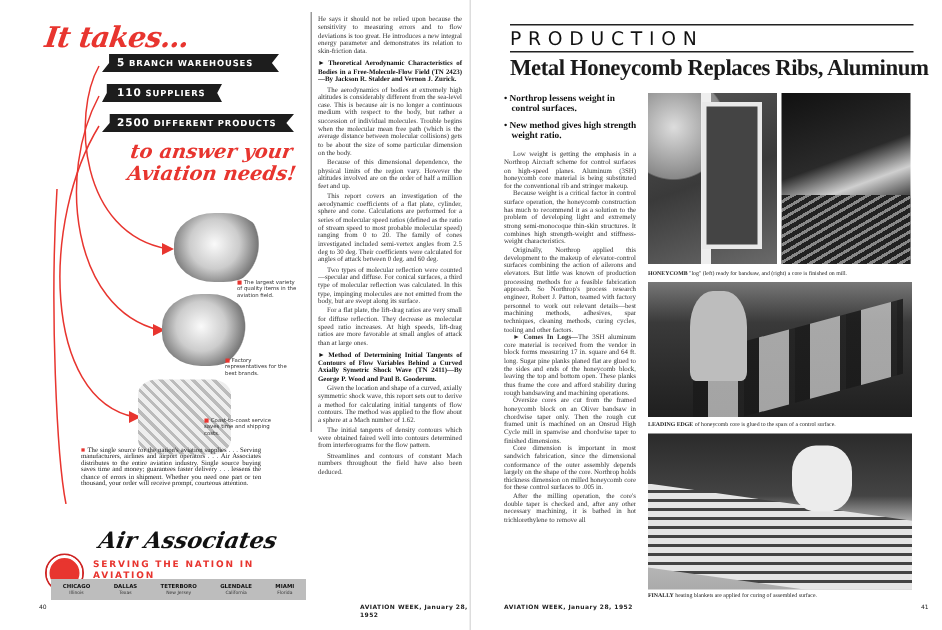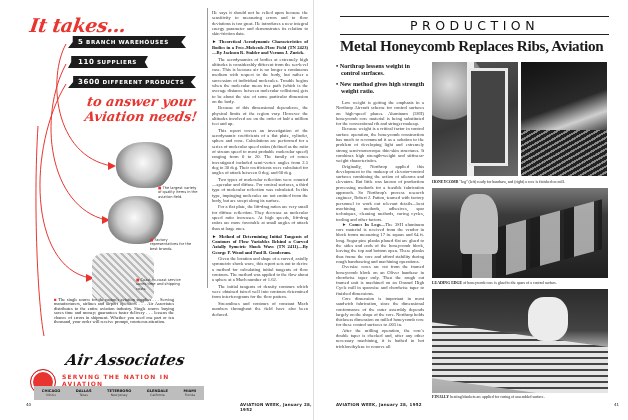--- a/index.html
+++ b/index.html
@@ -42,21 +42,21 @@
   
   .col-rule{position:absolute;left:207px;top:8px;width:1px;height:280px;background:#999;}
   .article-col{position:absolute;left:212px;top:10px;width:96px;font-size:4.6px;line-height:5.3px;text-align:justify;color:#333;}
   .article-col p{margin:0 0 1.2px 0;text-indent:6px;}
   .article-col .lead{text-indent:0;}
   .article-col .item-head{font-weight:bold;text-indent:0;margin-top:3px;color:#111;}
   .folio-bottom-left{position:absolute;left:240px;top:402px;font-family:"DejaVu Sans",sans-serif;font-weight:bold;font-size:4px;letter-spacing:0.3px;}
 
   
   .rule-top{position:absolute;left:26px;top:16px;width:269px;height:1px;background:#222;}
-  .section{position:absolute;left:26px;top:18px;width:269px;text-align:center;font-family:"DejaVu Sans",sans-serif;font-size:12.5px;letter-spacing:4.5px;color:#111;}
+  .section{position:absolute;left:26px;top:18px;width:269px;text-align:left;font-family:"DejaVu Sans",sans-serif;font-size:12.5px;letter-spacing:4.5px;color:#111;}
   .rule-mid{position:absolute;left:26px;top:34px;width:269px;height:1px;background:#222;}
   .headline{position:absolute;left:26px;top:37px;width:275px;font-family:"Liberation Serif",serif;font-weight:bold;font-size:15.2px;letter-spacing:-0.3px;color:#1a1a1a;white-space:nowrap;}
   .bullets{position:absolute;left:22px;top:62px;width:90px;}
   .bullet{font-weight:bold;font-size:6.2px;line-height:7px;margin-bottom:4px;color:#111;padding-left:5px;text-indent:-5px;}
   .right-col{position:absolute;left:22px;top:100px;width:88px;font-size:4.6px;line-height:5.3px;text-align:justify;color:#333;}
   .right-col p{margin:0;text-indent:6px;}
   .right-col .item-head{font-weight:bold;}
   .folio-bottom-right{position:absolute;left:22px;top:402px;font-family:"DejaVu Sans",sans-serif;font-weight:bold;font-size:4px;letter-spacing:0.3px;}
   .folio-right{position:absolute;left:300px;top:402px;font-size:4px;font-family:"DejaVu Sans",sans-serif;}
 
@@ -104,21 +104,21 @@
 
     <div class="banner b1">
       <span class="num">5</span>
       <span>BRANCH WAREHOUSES</span>
     </div>
     <div class="banner b2">
       <span class="num">110</span>
       <span>SUPPLIERS</span>
     </div>
     <div class="banner b3">
-      <span class="num">3600</span>
+      <span class="num">2500</span>
       <span>DIFFERENT PRODUCTS</span>
     </div>
 
     <div class="ad-tagline">to answer your Aviation needs!</div>
 
     <div class="illus i1"></div>
     <div class="illus i2"></div>
     <div class="illus i3"></div>
 
     <div class="note n1"><span class="dot">■ </span><span>The largest variety of quality items in the aviation field.</span></div>
@@ -172,21 +172,21 @@
   </div>
   <div class="folio-bottom-left">AVIATION WEEK, January 28, 1952</div>
 </div>
 
 <div class="gutter"></div>
 
 <div id="right-page" class="page">
   <div class="rule-top"></div>
   <div class="section">PRODUCTION</div>
   <div class="rule-mid"></div>
-  <div class="headline">Metal Honeycomb Replaces Ribs, Aviation</div>
+  <div class="headline">Metal Honeycomb Replaces Ribs, Aluminum</div>
 
   <div class="bullets">
     <div class="bullet">• <span>Northrop lessens weight in control surfaces.</span></div>
     <div class="bullet">• <span>New method gives high strength weight ratio.</span></div>
   </div>
 
   <div class="right-col">
     <p>Low weight is getting the emphasis in a Northrop Aircraft scheme for control surfaces on high-speed planes. Aluminum (3SH) honeycomb core material is being substituted for the conventional rib and stringer makeup.</p>
     <p>Because weight is a critical factor in control surface operation, the honeycomb construction has much to recommend it as a solution to the problem of developing light and extremely strong semi-monocoque thin-skin structures. It combines high strength-weight and stiffness-weight characteristics.</p>
     <p>Originally, Northrop applied this development to the makeup of elevator-control surfaces combining the action of ailerons and elevators. But little was known of production processing methods for a feasible fabrication approach. So Northrop's process research engineer, Robert J. Patton, teamed with factory personnel to work out relevant details—best machining methods, adhesives, spar techniques, cleaning methods, curing cycles, tooling and other factors.</p>

